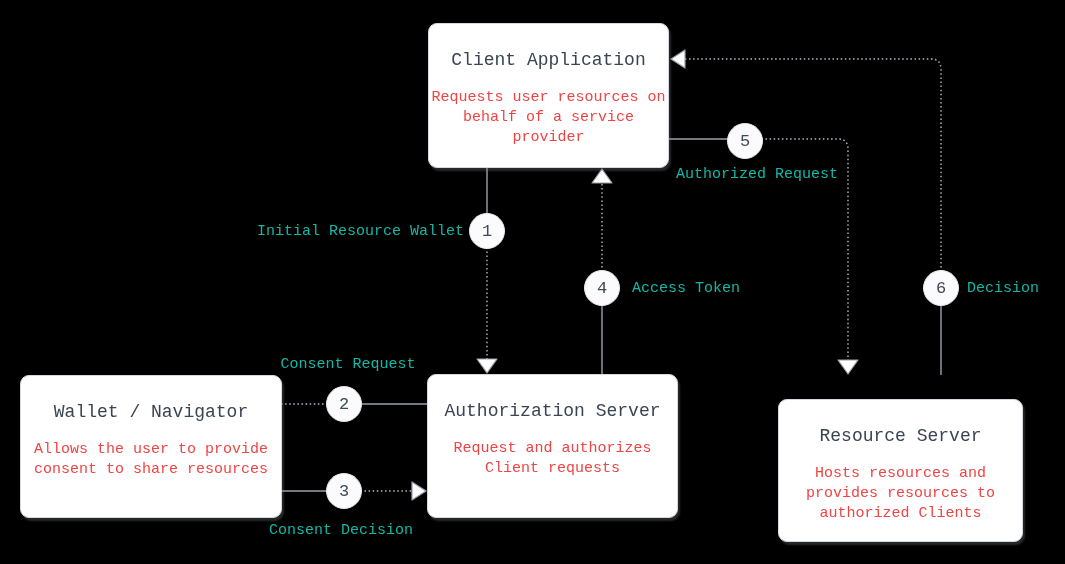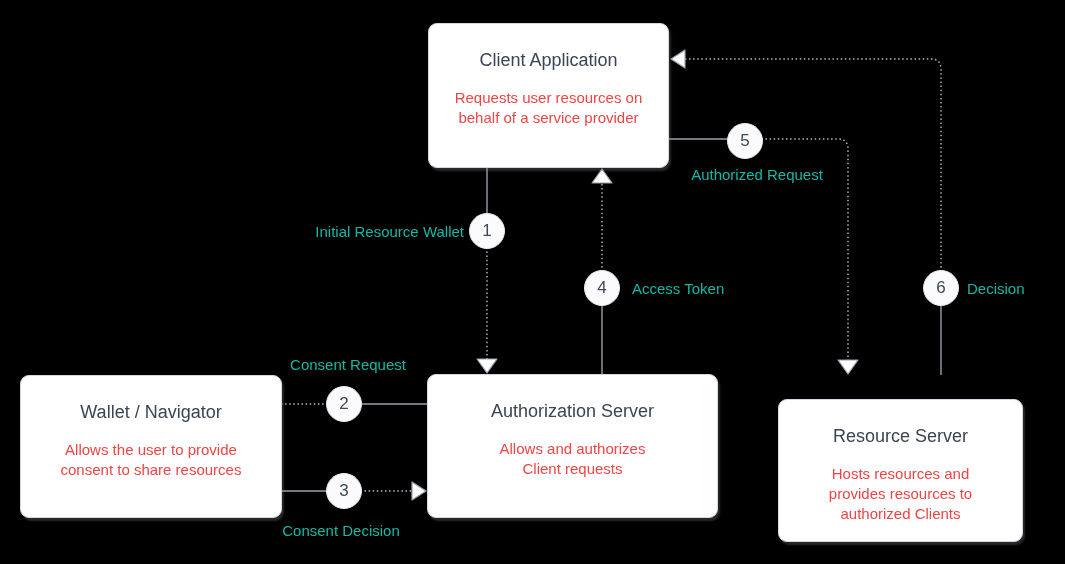--- a/index.html
+++ b/index.html
@@ -2,21 +2,21 @@
 <html><head>
 <meta charset="utf-8">
 <style>
   html, body { margin: 0; padding: 0; background: #000000; }
   #canvas {
     position: relative;
     width: 1065px;
     height: 564px;
     background: #000000;
     overflow: hidden;
-    font-family: Liberation Sans, sans-serif;
+    font-family: Liberation Mono, monospace;
   }
   svg.connector-layer { position: absolute; left: 0; top: 0; }
   .solid-seg { stroke: #9aa1ac; stroke-width: 1.4; fill: none; }
   .dotted-seg { stroke: #b3b9c3; stroke-width: 1.4; fill: none; stroke-dasharray: 1.5 2.6; }
   .arrowhead { fill: #ffffff; stroke: #9aa1ac; stroke-width: 1.2; stroke-linejoin: round; }
   .node {
     position: absolute;
     background: #ffffff;
     border: 1px solid #d5d8de;
     border-radius: 9px;
@@ -87,24 +87,24 @@
   </div>
 
   <div class="node" style="left:20px; top:375px; width:262px; height:143px;">
     <div class="node-title">Wallet / Navigator</div>
     <div class="node-desc">
       <div>Allows the user to provide</div>
       <div>consent to share resources</div>
     </div>
   </div>
 
-  <div class="node" style="left:427px; top:374px; width:291px; height:144px;">
+  <div class="node" style="left:427px; top:374px; width:251px; height:144px;">
     <div class="node-title">Authorization Server</div>
     <div class="node-desc">
-      <div>Allows and authorizes</div>
+      <div>Request and authorizes</div>
       <div>Client requests</div>
     </div>
   </div>
 
   <div class="node" style="left:778px; top:375px; width:245px; height:143px;margin-top:24px;">
     <div class="node-title">Resource Server</div>
     <div class="node-desc">
       <div>Hosts resources and</div>
       <div>provides resources to</div>
       <div>authorized Clients</div>

